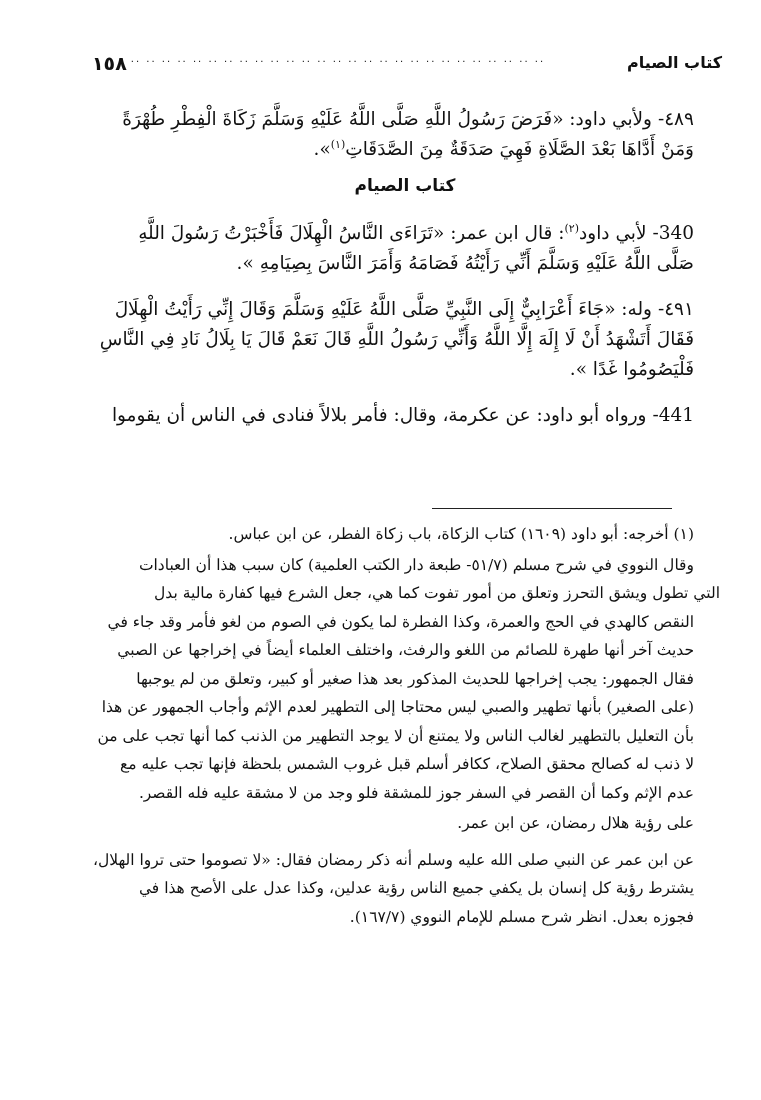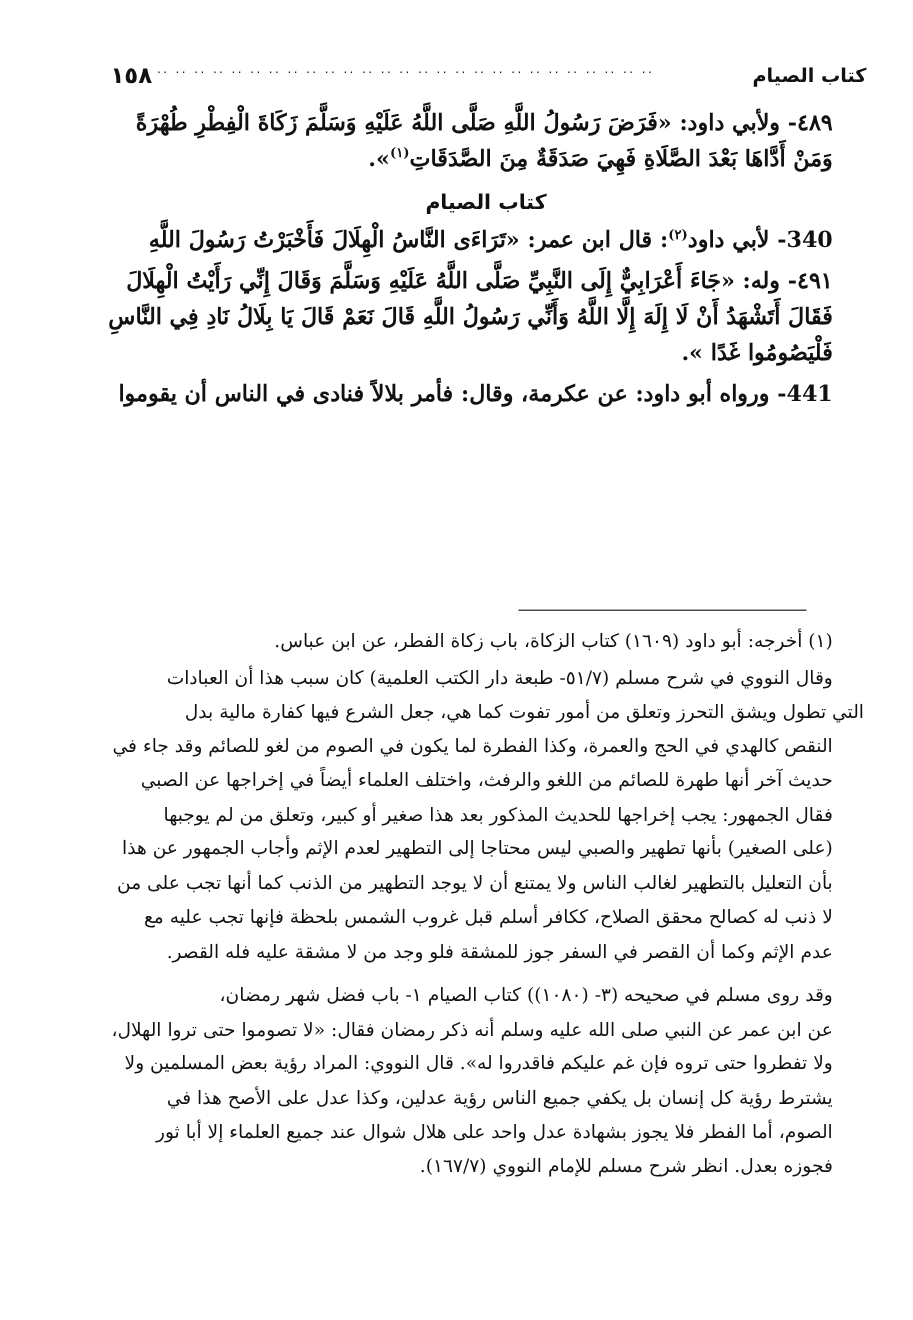--- a/index.html
+++ b/index.html
@@ -52,23 +52,22 @@
     .main {
       position: absolute;
       top: 88px;
       left: 88px;
       width: 634px;
       font-size: 18.5px;
       line-height: 30px;
       text-align: justify;
     }
     .para {
-      margin: 0 0 4px 0;
+      margin: 16px 0 4px 0;
       text-indent: 28px;
-      font-weight: bold;
     }
     .section-title {
       text-align: center;
       font-family: "DejaVu Sans", sans-serif;
       font-weight: bold;
       font-size: 17px;
       line-height: 34px;
       margin: 4px 0 0 0;
     }
     sup.fn { font-size: 11px; vertical-align: super; line-height: 0; }
@@ -112,20 +111,21 @@
 
     <div class="para">
       <span class="line">٤٨٩- ولأبي داود: «فَرَضَ رَسُولُ اللَّهِ صَلَّى اللَّهُ عَلَيْهِ وَسَلَّمَ زَكَاةَ الْفِطْرِ طُهْرَةً</span>
       <span class="line"><span>وَمَنْ أَدَّاهَا بَعْدَ الصَّلَاةِ فَهِيَ صَدَقَةٌ مِنَ الصَّدَقَاتِ</span><sup class="fn">(١)</sup><span>».</span></span>
     </div>
 
     <div class="section-title">كتاب الصيام</div>
 
     <div class="para">
       <span class="line"><span>340- لأبي داود</span><sup class="fn">(٢)</sup><span>: قال ابن عمر: «تَرَاءَى النَّاسُ الْهِلَالَ فَأَخْبَرْتُ رَسُولَ اللَّهِ</span></span>
+      <span class="line">صَلَّى اللَّهُ عَلَيْهِ وَسَلَّمَ أَنِّي رَأَيْتُهُ فَصَامَهُ وَأَمَرَ النَّاسَ بِصِيَامِهِ ».</span>
     </div>
 
     <div class="para">
       <span class="line">٤٩١- وله: «جَاءَ أَعْرَابِيٌّ إِلَى النَّبِيِّ صَلَّى اللَّهُ عَلَيْهِ وَسَلَّمَ وَقَالَ إِنِّي رَأَيْتُ الْهِلَالَ</span>
       <span class="line">فَقَالَ أَتَشْهَدُ أَنْ لَا إِلَهَ إِلَّا اللَّهُ وَأَنِّي رَسُولُ اللَّهِ قَالَ نَعَمْ قَالَ يَا بِلَالُ نَادِ فِي النَّاسِ</span>
       <span class="line">فَلْيَصُومُوا غَدًا ».</span>
     </div>
 
     <div class="para">
       <span class="line">441- ورواه أبو داود: عن عكرمة، وقال: فأمر بلالاً فنادى في الناس أن يقوموا</span>
@@ -134,34 +134,32 @@
 
   <div class="fn-separator"></div>
 
   <div class="footnotes">
     <div class="fn-para">
       <span class="line">(١) أخرجه: أبو داود (١٦٠٩) كتاب الزكاة، باب زكاة الفطر، عن ابن عباس.</span>
     </div>
     <div class="fn-para">
       <span class="line">وقال النووي في شرح مسلم (٥١/٧- طبعة دار الكتب العلمية) كان سبب هذا أن العبادات</span>
       <span class="line" style="text-indent:0">التي تطول ويشق التحرز وتعلق من أمور تفوت كما هي، جعل الشرع فيها كفارة مالية بدل</span>
-      <span class="line">النقص كالهدي في الحج والعمرة، وكذا الفطرة لما يكون في الصوم من لغو للصائم وقد جاء في</span>
+      <span class="line">النقص كالهدي في الحج والعمرة، وكذا الفطرة لما يكون في الصوم من لغو فأمر وقد جاء في</span>
       <span class="line">حديث آخر أنها طهرة للصائم من اللغو والرفث، واختلف العلماء أيضاً في إخراجها عن الصبي</span>
       <span class="line">فقال الجمهور: يجب إخراجها للحديث المذكور بعد هذا صغير أو كبير، وتعلق من لم يوجبها</span>
       <span class="line">(على الصغير) بأنها تطهير والصبي ليس محتاجا إلى التطهير لعدم الإثم وأجاب الجمهور عن هذا</span>
       <span class="line">بأن التعليل بالتطهير لغالب الناس ولا يمتنع أن لا يوجد التطهير من الذنب كما أنها تجب على من</span>
       <span class="line">لا ذنب له كصالح محقق الصلاح، ككافر أسلم قبل غروب الشمس بلحظة فإنها تجب عليه مع</span>
       <span class="line">عدم الإثم وكما أن القصر في السفر جوز للمشقة فلو وجد من لا مشقة عليه فله القصر.</span>
     </div>
 
     <div class="fn-para">
+      <span class="line">على رؤية هلال رمضان، عن ابن عمر.</span>
     </div>
     <div class="gap"></div>
     <div class="fn-para">
-      <span class="line">وقد روى مسلم في صحيحه (٣- (١٠٨٠)) كتاب الصيام ١- باب فضل شهر رمضان،</span>
       <span class="line">عن ابن عمر عن النبي صلى الله عليه وسلم أنه ذكر رمضان فقال: «لا تصوموا حتى تروا الهلال،</span>
-      <span class="line">ولا تفطروا حتى تروه فإن غم عليكم فاقدروا له». قال النووي: المراد رؤية بعض المسلمين ولا</span>
       <span class="line">يشترط رؤية كل إنسان بل يكفي جميع الناس رؤية عدلين، وكذا عدل على الأصح هذا في</span>
-      <span class="line">الصوم، أما الفطر فلا يجوز بشهادة عدل واحد على هلال شوال عند جميع العلماء إلا أبا ثور</span>
       <span class="line">فجوزه بعدل. انظر شرح مسلم للإمام النووي (١٦٧/٧).</span>
     </div>
   </div>
 </div>
 
 </body></html>

